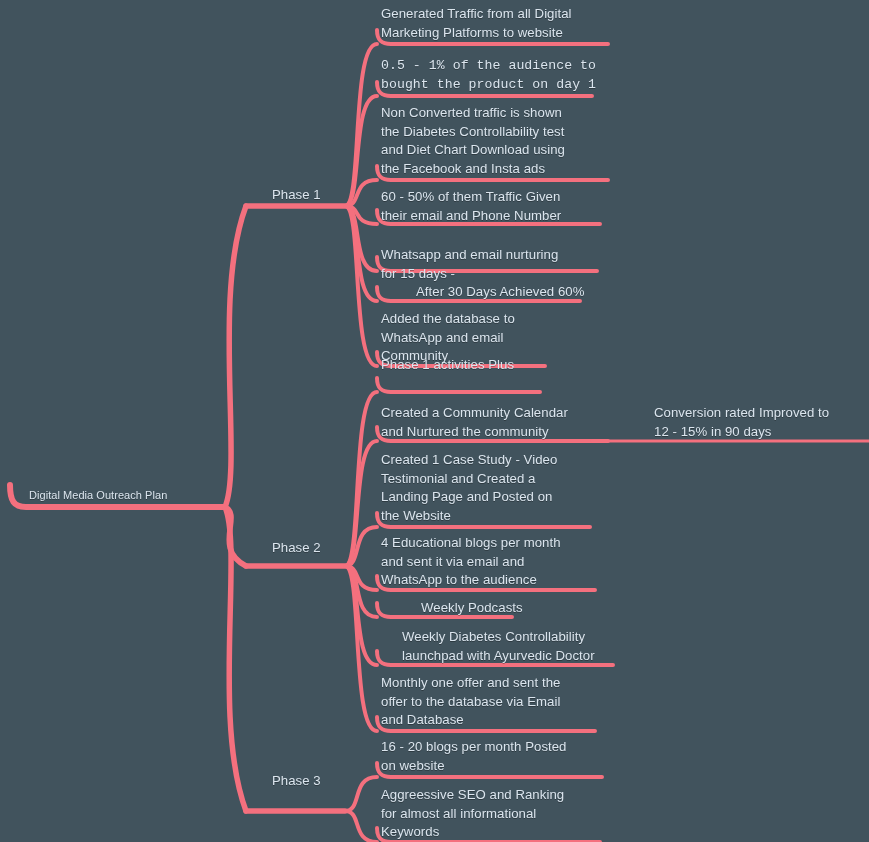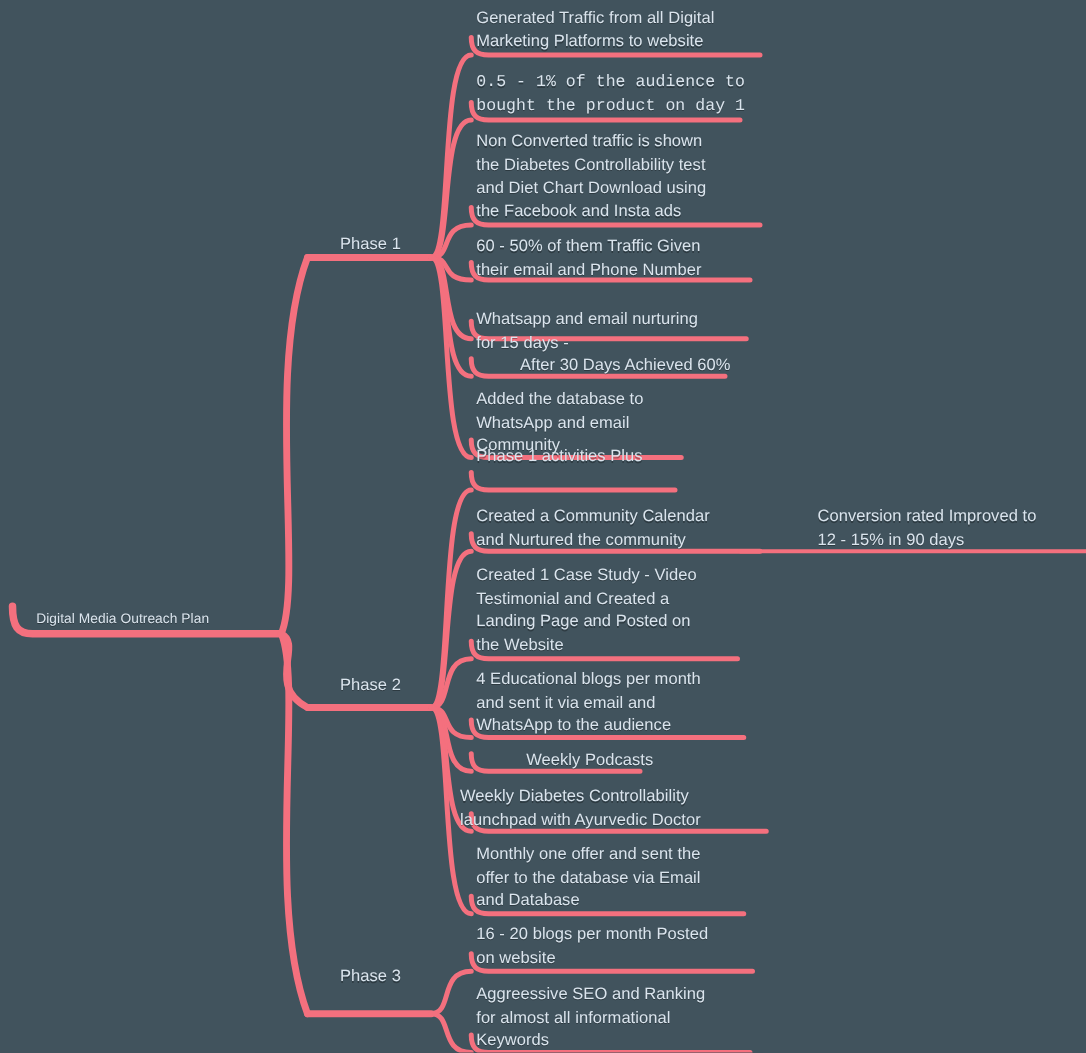--- a/index.html
+++ b/index.html
@@ -118,21 +118,21 @@
       <div class="node node-leaf" style="left: 654px; top: 404px;">Conversion rated Improved to
 12 - 15% in 90 days</div>
       <div class="node node-leaf" style="left: 381px; top: 451px;">Created 1 Case Study - Video
 Testimonial and Created a
 Landing Page and Posted on
 the Website</div>
       <div class="node node-leaf" style="left: 381px; top: 534px;">4 Educational blogs per month
 and sent it via email and
 WhatsApp to the audience</div>
       <div class="node node-leaf" style="left: 381px; top: 599px; margin-left: 40px;">Weekly Podcasts</div>
-      <div class="node node-leaf" style="left: 368px; top: 628px;">Weekly Diabetes Controllability
+      <div class="node node-leaf" style="left: 402px; top: 628px;">Weekly Diabetes Controllability
 launchpad with Ayurvedic Doctor</div>
       <div class="node node-leaf" style="left: 381px; top: 674px;">Monthly one offer and sent the
 offer to the database via Email
 and Database</div>
       <div class="node node-phase" style="left: 272px; top: 772px;">Phase 3</div>
       <div class="node node-leaf" style="left: 381px; top: 738px;">16 - 20 blogs per month Posted
 on website</div>
       <div class="node node-leaf" style="left: 381px; top: 786px;">Aggreessive SEO and Ranking
 for almost all informational
 Keywords</div>

